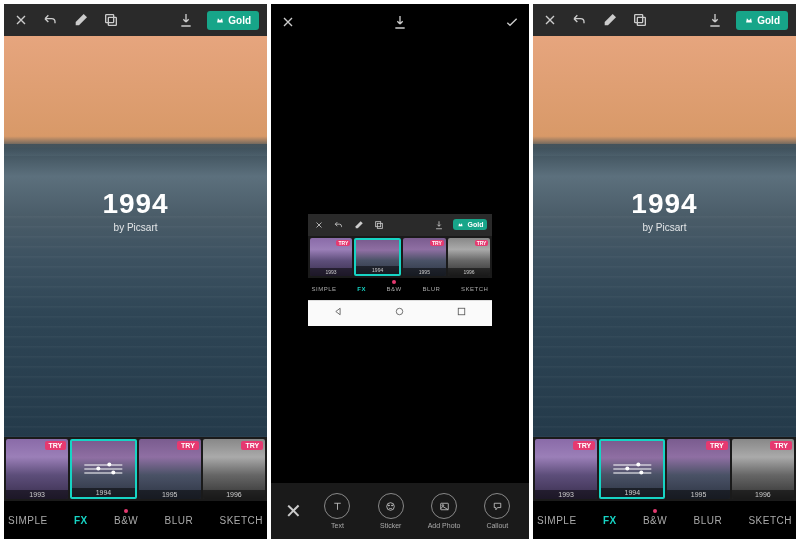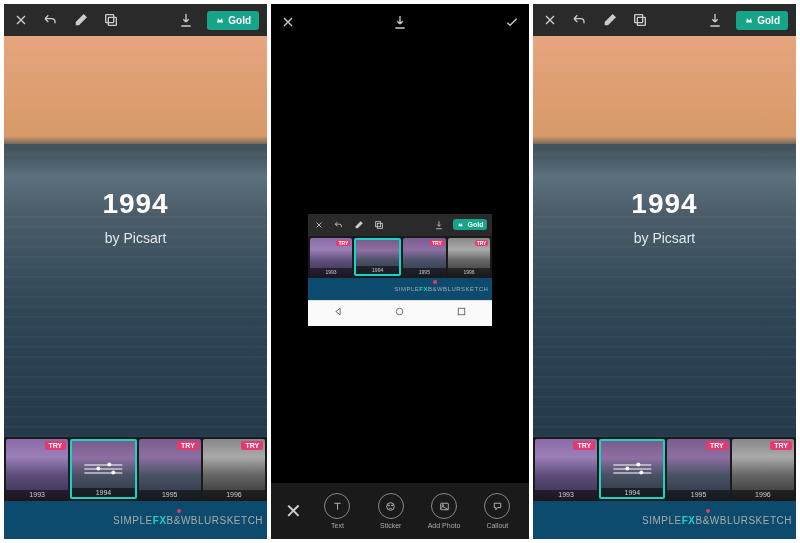--- a/index.html
+++ b/index.html
@@ -12,35 +12,35 @@
 .ico{width:18px;height:18px;display:flex;align-items:center;justify-content:center;color:#ccc;cursor:pointer}
 .ico svg{width:16px;height:16px;stroke:#ccc;fill:none;stroke-width:2}
 .spacer{flex:1}
 .gold-btn{background:#17a589;color:#fff;font-size:10px;font-weight:600;padding:4px 8px;border-radius:3px;display:flex;align-items:center;gap:3px}
 .gold-btn svg{width:10px;height:10px;fill:#fff;stroke:none}
 .canvas{flex:1;position:relative;overflow:hidden;background:linear-gradient(to bottom,#e6a57e 0%,#d89968 25%,#3d4f5a 28%,#5c707d 35%,#4a5c68 45%,#3d5261 55%,#2e4555 70%,#243a4a 100%)}
 .horizon{position:absolute;top:27%;left:0;right:0;height:3%;background:linear-gradient(to bottom,rgba(61,79,90,0.9),rgba(92,112,125,0.3))}
 .waves{position:absolute;bottom:0;left:0;right:0;height:55%;background:repeating-linear-gradient(to bottom,rgba(255,255,255,0.04) 0px,transparent 3px,transparent 10px)}
 .overlay-text{position:absolute;top:38%;left:50%;transform:translateX(-50%);text-align:center;color:#fff}
 .year{font-size:28px;font-weight:700;letter-spacing:1px}
-.by{font-size:14px;opacity:0.85;margin-top:10px}
+.by{font-size:10px;opacity:0.85;margin-top:2px}
 .thumbs{display:flex;gap:2px;padding:2px;background:#1a1a1a;height:64px}
 .thumb{flex:1;position:relative;border-radius:2px;overflow:hidden;cursor:pointer;display:flex;flex-direction:column;background:linear-gradient(to bottom,#7a5c8f 0%,#8f6fa3 30%,#4a5266 60%,#2e3544 100%)}
 .thumb.active{border:2px solid #17d4c4}
 .thumb.gray{background:linear-gradient(to bottom,#888 0%,#aaa 30%,#666 60%,#333 100%)}
 .thumb.purple{background:linear-gradient(to bottom,#8a6ba8 0%,#9b7fb8 30%,#5d4e7a 60%,#3a2f4f 100%)}
 .try-badge{position:absolute;top:2px;right:2px;background:#e63970;color:#fff;font-size:7px;font-weight:700;padding:1px 4px;border-radius:2px}
 .thumb-label{position:absolute;bottom:0;left:0;right:0;text-align:center;font-size:7px;color:#ccc;background:rgba(0,0,0,0.5);padding:1px 0}
 .thumb-sliders{position:absolute;top:50%;left:50%;transform:translate(-50%,-50%);width:60%;display:flex;flex-direction:column;gap:3px}
 .tslider{height:1px;background:#fff;position:relative}
 .tslider::after{content:'';position:absolute;width:4px;height:4px;background:#fff;border-radius:50%;top:-2px}
 .tslider:nth-child(1)::after{left:60%}
 .tslider:nth-child(2)::after{left:30%}
 .tslider:nth-child(3)::after{left:70%}
-.tabs{display:flex;background:#0c4a6e;height:38px;align-items:center;justify-content:flex-end;padding:0 4px}
+.tabs{display:flex;background:#000000;height:38px;align-items:center;justify-content:space-between;padding:0 4px}
 .tab{font-size:10px;color:#aaa;cursor:pointer;letter-spacing:0.5px;position:relative}
 .tab.active{color:#17d4c4;font-weight:700}
 .tab.dot::before{content:'';position:absolute;top:-6px;left:50%;transform:translateX(-50%);width:4px;height:4px;background:#e63970;border-radius:50%}
 
 .mid-outer{flex:1;background:#000;display:flex;align-items:center;justify-content:center;padding:20px 4px 4px}
 .nested{width:74%;background:#1a1a1a;display:flex;flex-direction:column;border-radius:2px}
 .nested .topbar{height:22px;gap:8px;padding:0 5px}
 .nested .ico{width:12px;height:12px}
 .nested .ico svg{width:10px;height:10px}
 .nested .gold-btn{font-size:7px;padding:2px 4px}

